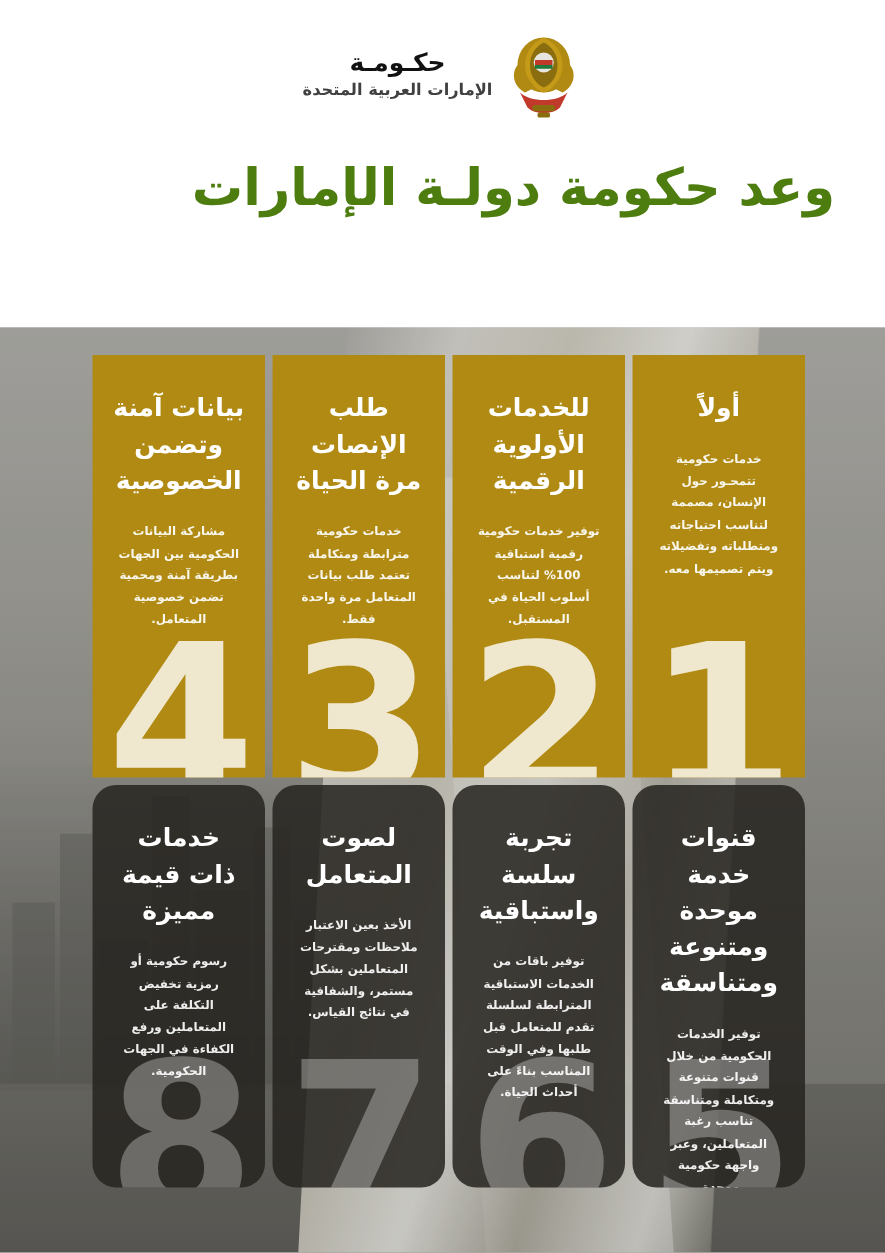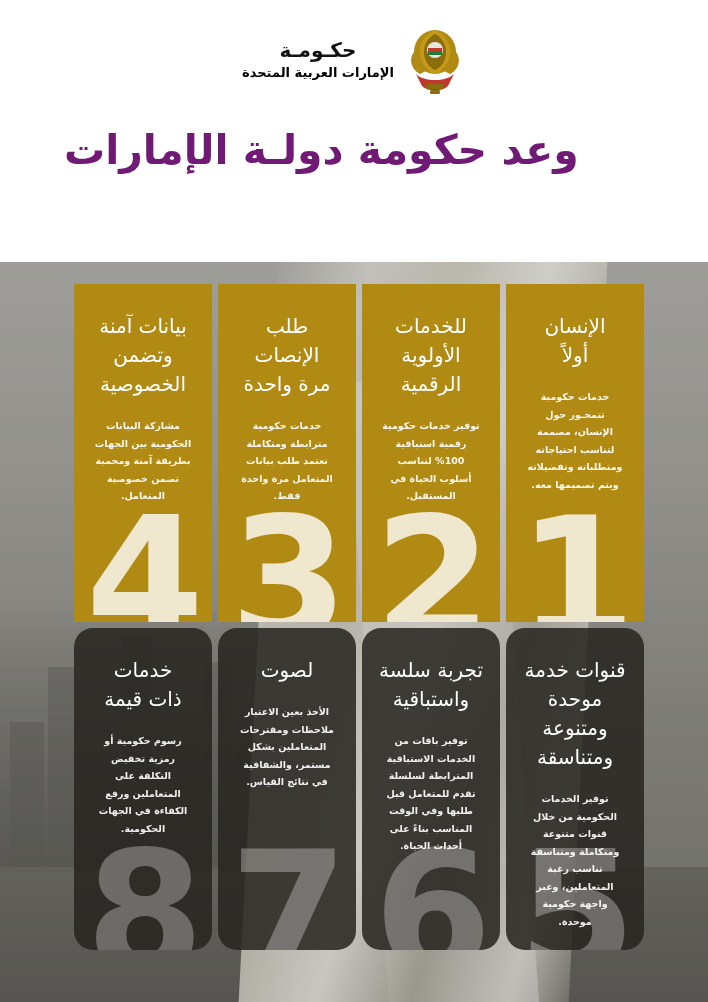--- a/index.html
+++ b/index.html
@@ -25,31 +25,31 @@
     width:62px;height:76px;position:relative;
   }
   .emblem svg{display:block;}
   .gov-text{
     text-align:center;line-height:1.25;
   }
   .gov-line1{
     font-size:20px;font-weight:bold;color:#111;letter-spacing:0px;
   }
   .gov-line2{
-    font-size:13px;font-weight:bold;color:#000000;margin-top:2px;
+    font-size:13px;font-weight:bold;color:#404040;margin-top:2px;
   }
   .title{
     margin-top:24px;
-    text-align:left;
-    color:#701a75;
+    text-align:right;
+    color:#4d7c0f;
     font-weight:bold;
     font-size:41px;
     line-height:1.38;
     letter-spacing:0.5px;
-    padding:0 64px;
+    padding:0 40px;
   }
   .title .ln{display:block;}
 
   
   .photo{
     position:absolute;left:0;top:262px;width:708px;height:740px;
     overflow:hidden;
     background:#8c8c88;
   }
   .photo .sky{
@@ -100,21 +100,21 @@
   .card{
     position:relative;
     padding:28px 14px 0 14px;
     box-sizing:border-box;
     overflow:hidden;
     text-align:center;
   }
   .card.gold{background:#b08a12;}
   .card.dark{background:rgba(38,36,32,.86);border-radius:19px;}
   .card .c-title{
-    color:#fff;font-weight:normal;font-size:20px;line-height:1.45;
+    color:#fff;font-weight:bold;font-size:20px;line-height:1.45;
     letter-spacing:0px;
   }
   .card .c-desc{
     margin-top:18px;
     color:rgba(255,255,255,.92);
     font-size:9.5px;line-height:1.85;
     font-weight:bold;
     padding:0 6px;
   }
   .card .c-num{
@@ -180,42 +180,41 @@
     <div class="ground"></div>
     <div class="flag"></div>
     <div class="flag2"></div>
     <div class="dark-overlay"></div>
   </div>
 
   <div class="grid">
 
     <div class="card gold">
       <div class="c-title">
-        <div>الإنسان</div>
         <div>أولاً</div>
       </div>
       <div class="c-desc">خدمات حكومية تتمحـور حول الإنسان، مصممة لتناسب احتياجاته ومتطلباته وتفضيلاته ويتم تصميمها معه.</div>
       <div class="c-num">1</div>
     </div>
 
     <div class="card gold">
       <div class="c-title">
         <div>للخدمات</div>
         <div>الأولوية</div>
         <div>الرقمية</div>
       </div>
       <div class="c-desc">توفير خدمات حكومية رقمية استباقية 100% لتناسب أسلوب الحياة في المستقبل.</div>
       <div class="c-num">2</div>
     </div>
 
     <div class="card gold">
       <div class="c-title">
         <div>طلب</div>
         <div>الإنصات</div>
-        <div>مرة واحدة</div>
+        <div>مرة الحياة</div>
       </div>
       <div class="c-desc">خدمات حكومية مترابطة ومتكاملة تعتمد طلب بيانات المتعامل مرة واحدة فقط.</div>
       <div class="c-num">3</div>
     </div>
 
     <div class="card gold">
       <div class="c-title">
         <div>بيانات آمنة</div>
         <div>وتضمن</div>
         <div>الخصوصية</div>
@@ -240,28 +239,30 @@
         <div>تجربة سلسة</div>
         <div>واستباقية</div>
       </div>
       <div class="c-desc">توفير باقات من الخدمات الاستباقية المترابطة لسلسلة تقدم للمتعامل قبل طلبها وفي الوقت المناسب بناءً على أحداث الحياة.</div>
       <div class="c-num">6</div>
     </div>
 
     <div class="card dark">
       <div class="c-title">
         <div>لصوت</div>
+        <div>المتعامل</div>
       </div>
       <div class="c-desc">الأخذ بعين الاعتبار ملاحظات ومقترحات المتعاملين بشكل مستمر، والشفافية في نتائج القياس.</div>
       <div class="c-num">7</div>
     </div>
 
     <div class="card dark">
       <div class="c-title">
         <div>خدمات</div>
         <div>ذات قيمة</div>
+        <div>مميزة</div>
       </div>
       <div class="c-desc">رسوم حكومية أو رمزية تخفيض التكلفة على المتعاملين ورفع الكفاءة في الجهات الحكومية.</div>
       <div class="c-num">8</div>
     </div>
 
   </div>
 </div>
 
 </body></html>

